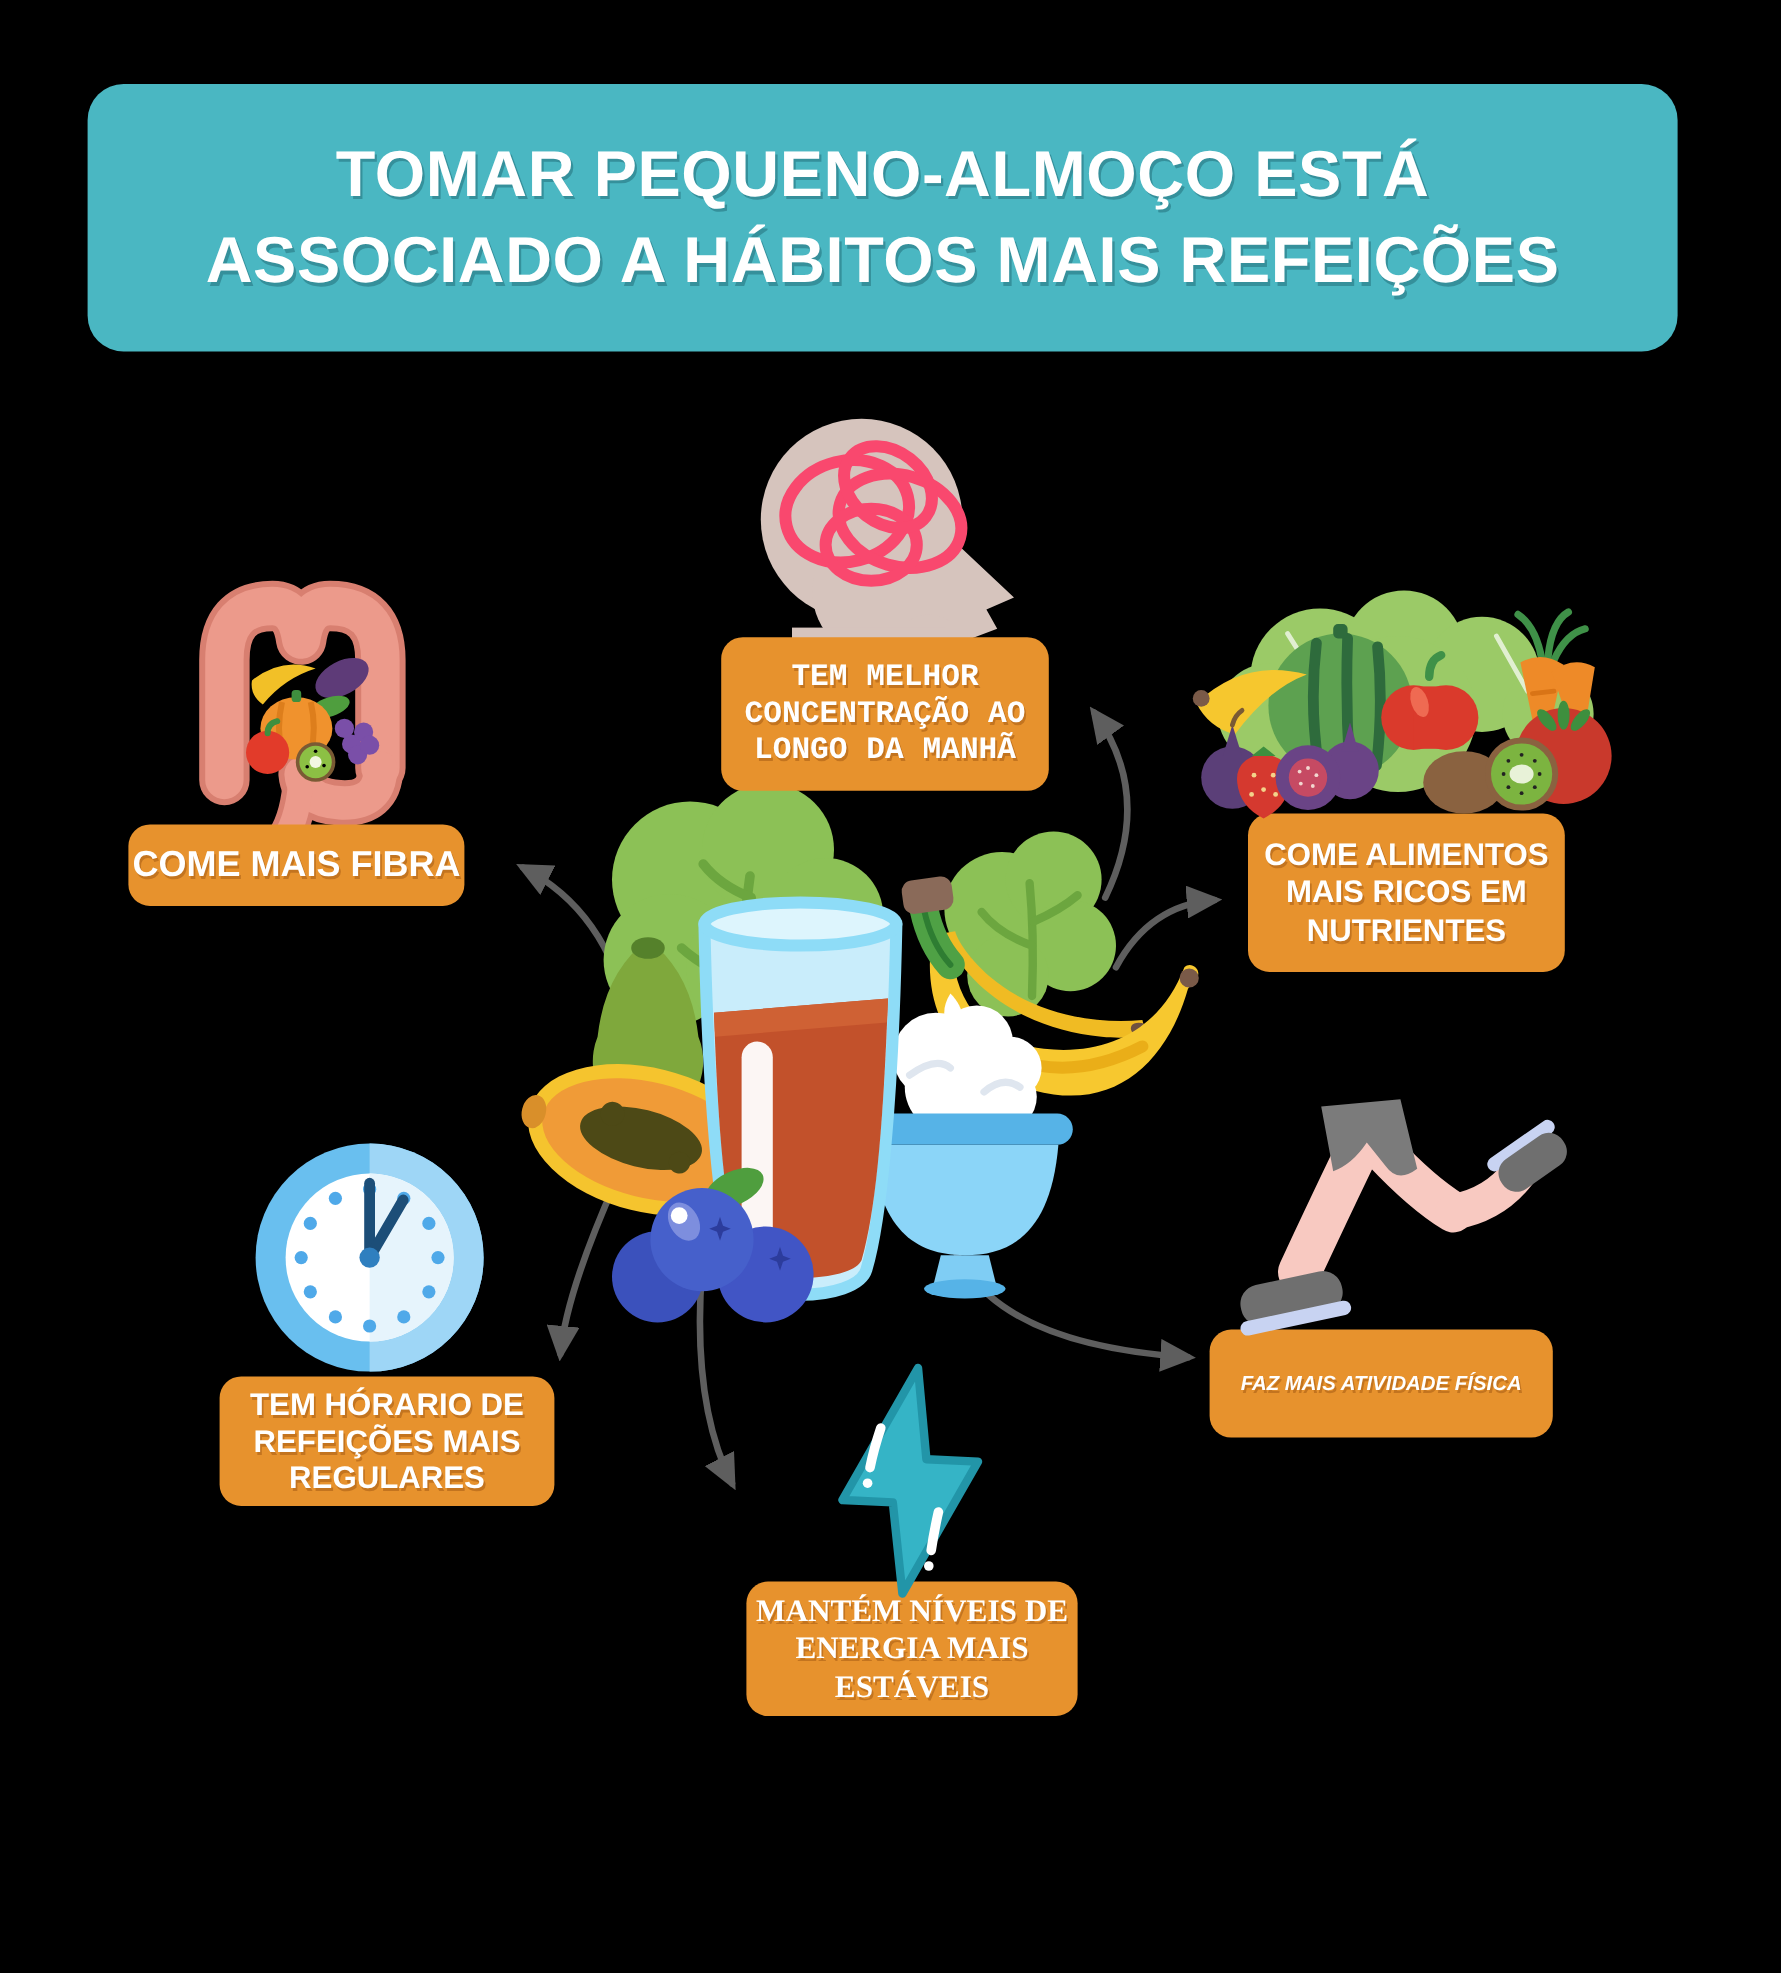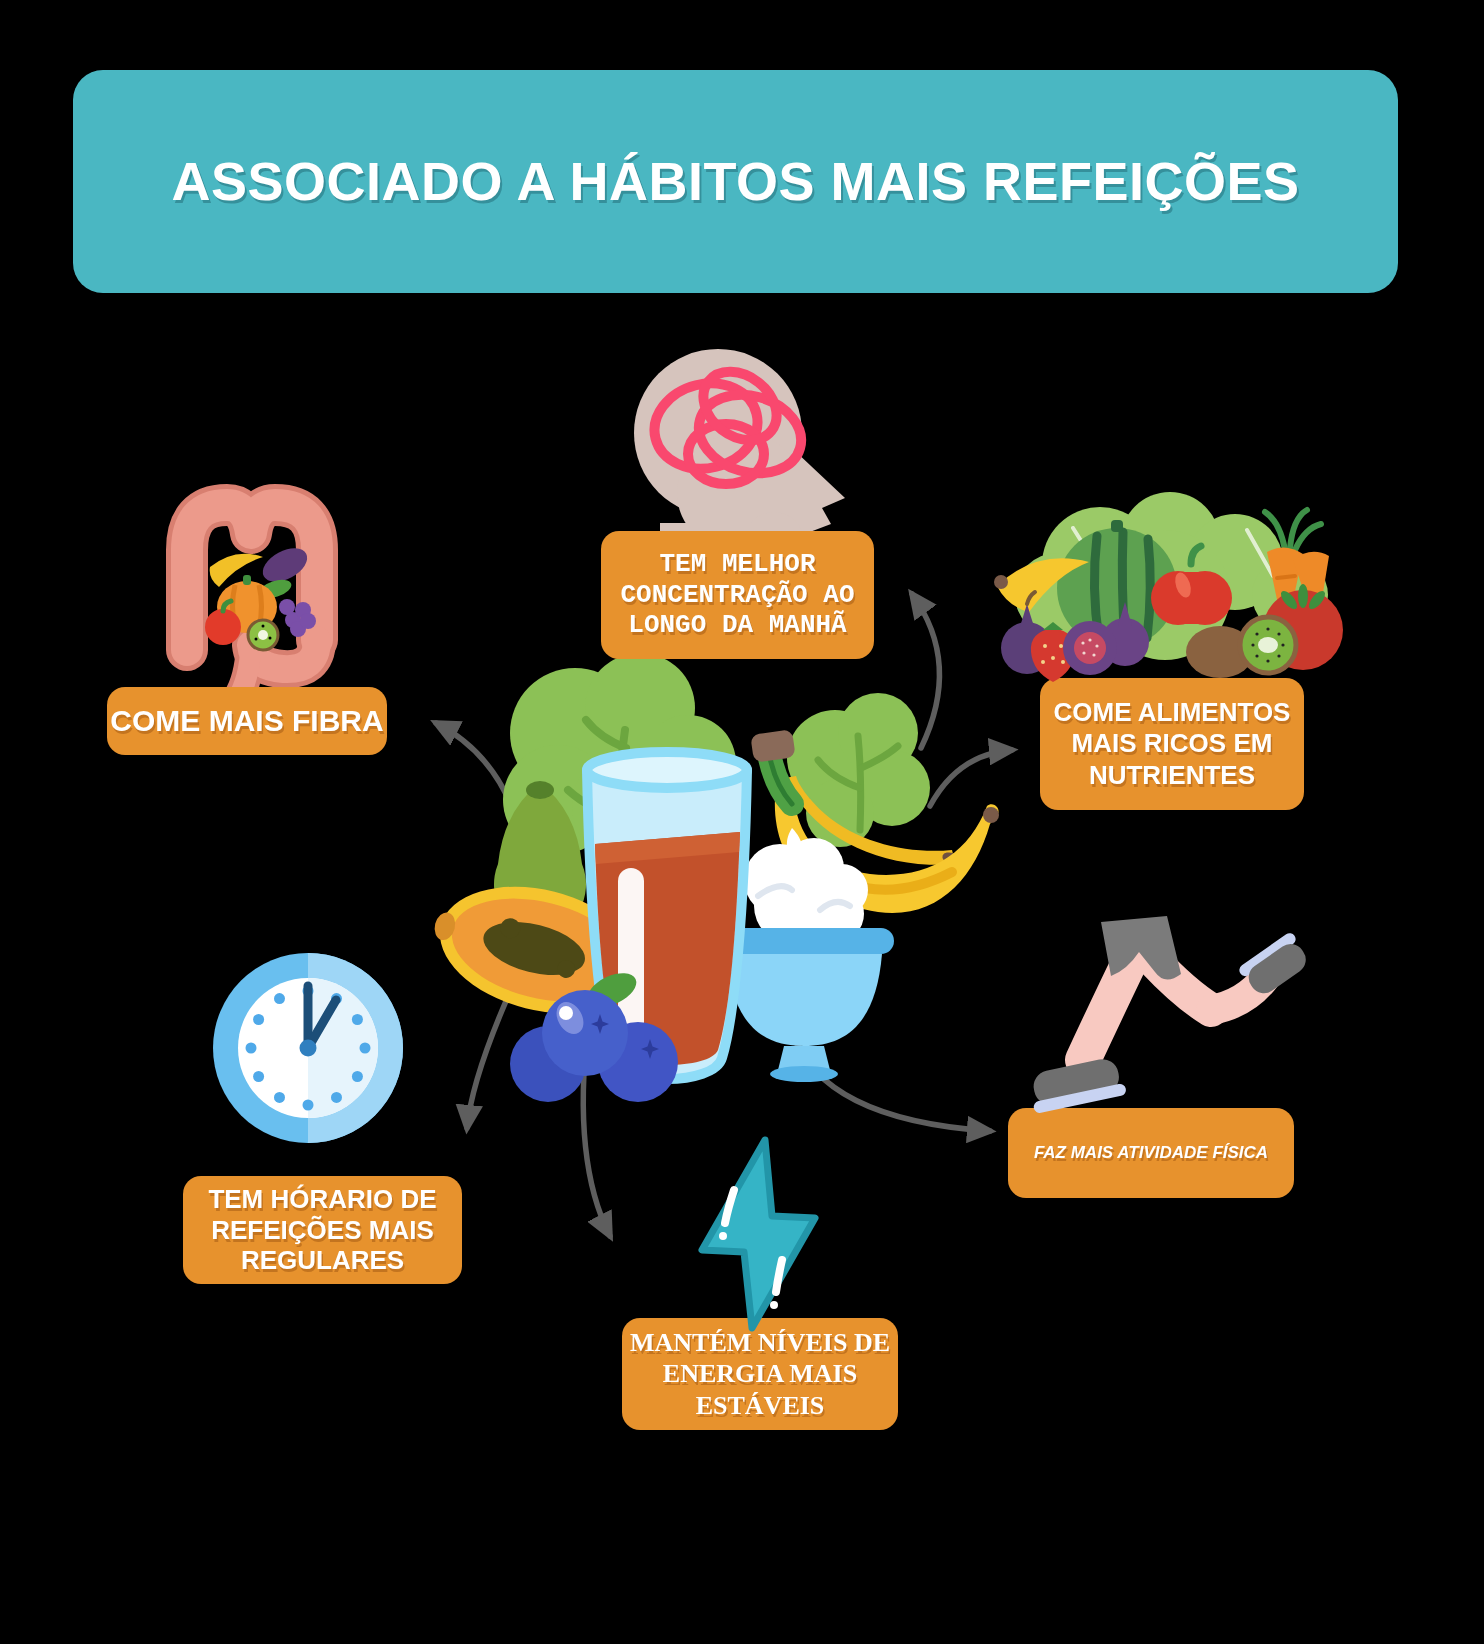--- a/index.html
+++ b/index.html
@@ -32,34 +32,35 @@
     background:var(--c-label_bg,#e7922d);
     color:var(--c-label_text,#ffffff);
     border-radius:18px;
     display:flex;align-items:center;justify-content:center;text-align:center;
     font-weight:bold;
     text-shadow:1.5px 2.5px 0 rgba(150,80,15,.45);
   }
   .l-fibra {left:107px; top:687px; width:280px; height:68px; font-size:30px; white-space:nowrap;}
   .l-conc  {left:601px; top:531px; width:273px; height:128px; font-size:26px; line-height:1.18; padding:0 8px;font-family:Liberation Mono, monospace;}
   .l-nutr  {left:1040px;top:678px; width:264px; height:132px; font-size:26px; line-height:1.2;  padding:0 8px;}
-  .l-refe  {left:183px; top:1176px;width:279px; height:108px; font-size:26px; line-height:1.18; padding:0 24px;}
+  .l-refe  {left:183px; top:1147px;width:279px; height:108px; font-size:26px; line-height:1.18; padding:0 24px;}
   .l-ener  {left:622px; top:1318px;width:276px; height:112px; font-size:26px; line-height:1.2;  padding:0 4px;font-family:Liberation Serif, serif;}
   .l-ativ  {left:1008px;top:1108px;width:286px; height:90px;  font-size:17px; line-height:1.3;  padding:0 2px;font-style:italic;}
   
   .art{position:absolute;}
   .z1{z-index:1}.z2{z-index:2}.z4{z-index:4}
   svg{display:block;overflow:visible;}
 </style>
 </head>
 <body style="--c-background: #000000; --c-header_bg: #4ab7c2; --c-label_bg: #e7922d; --c-label_text: #ffffff; --c-title_text: #ffffff; --c-arrow: #5e5e5e;">
 
 <div class="stage">
 
   <div class="header">
+    <div class="line">TOMAR PEQUENO-ALMOÇO ESTÁ</div>
     <div class="line">ASSOCIADO A HÁBITOS MAIS REFEIÇÕES</div>
   </div>
 
   <svg class="art z1" style="left:0;top:0" width="1484" height="1644" viewBox="0 0 1484 1644">
     <defs>
       <marker id="ah" markerWidth="5.4" markerHeight="5" refX="4.2" refY="2.5" orient="auto">
         <path d="M0 0 L5.4 2.5 L0 5 Z" fill="#5e5e5e"></path>
       </marker>
     </defs>
     <g fill="none" stroke="#5e5e5e" stroke-width="5.5" stroke-linecap="round">

